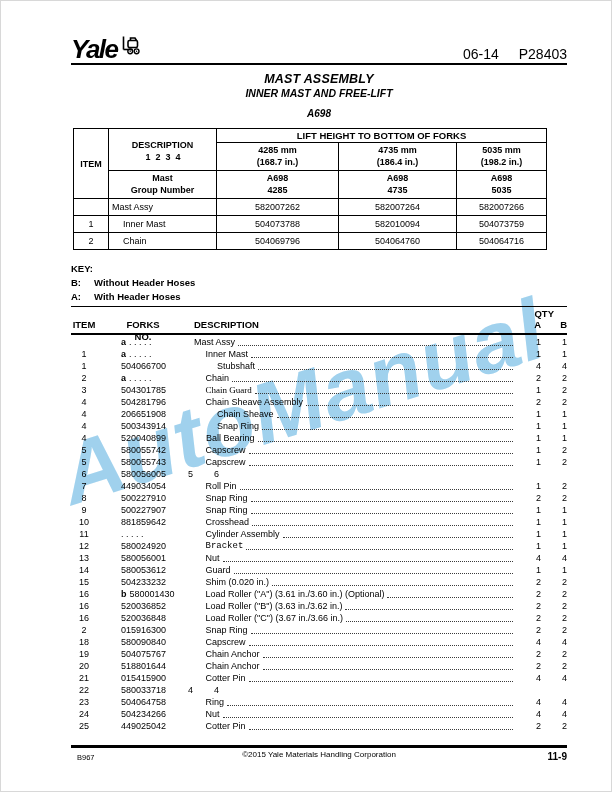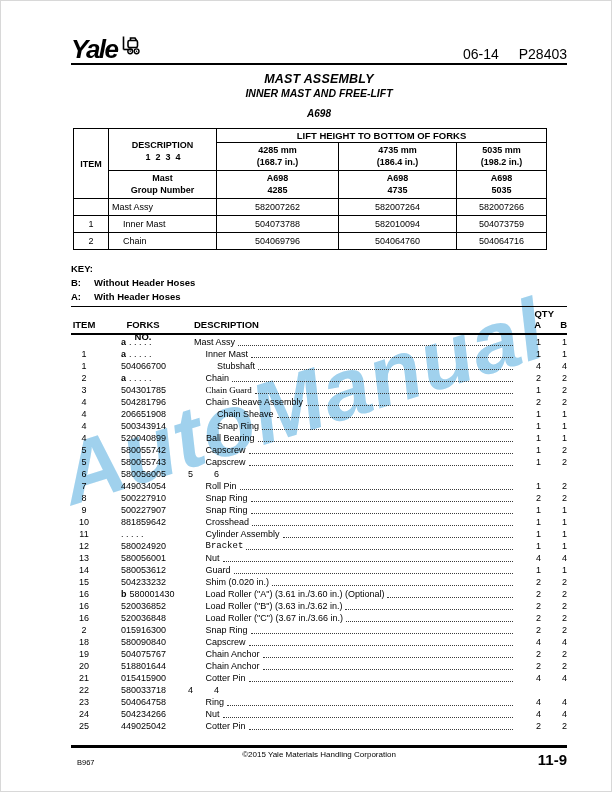--- a/index.html
+++ b/index.html
@@ -67,21 +67,21 @@
   .p-leader { flex:1; border-bottom:1.2px dotted #3a3a3a; margin:0 4px 2px 3px; min-width:6px; }
   .p-qa { width:24px; text-align:right; }
   .p-qb { width:26px; text-align:right; }
 
   
   .footer { position:absolute; left:70px; right:44px; top:744px; z-index:1; }
   .footer-bar { border-top:3.5px solid #000; }
   .footer-row { display:flex; justify-content:space-between; align-items:baseline; margin-top:3px;margin-left:6px; }
   .f-left { font-size:7.5px; }
   .f-center { font-size:8px; position:absolute; left:0; right:0; text-align:center; top:5px; }
-  .f-right { font-size:15px; font-weight:bold; }
+  .f-right { font-size:10px; font-weight:bold; }
 </style>
 </head>
 <body>
 
 <div class="page">
 
   <div class="watermark" style="color: rgb(144, 202, 235);">AutoManual</div>
 
   <div class="content">
 

